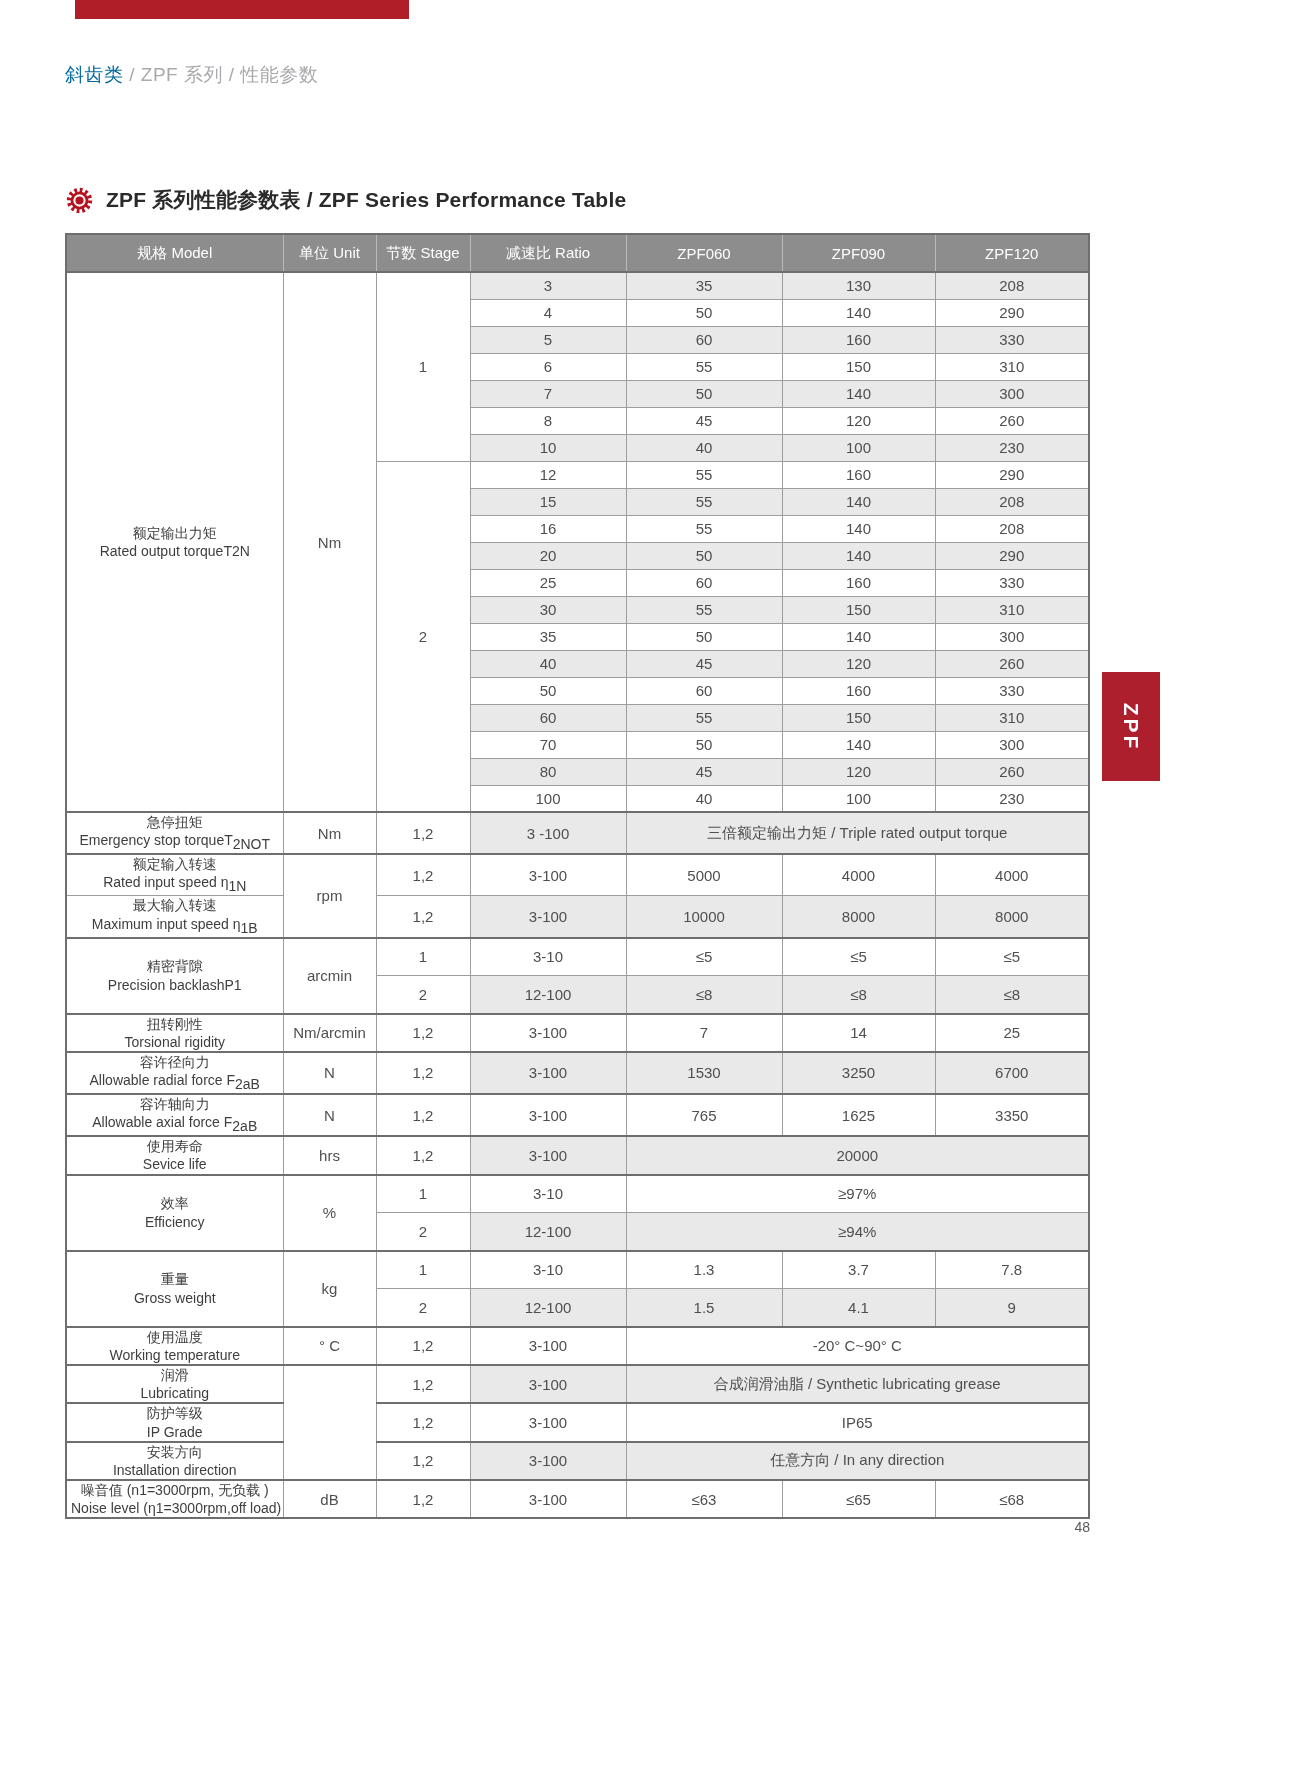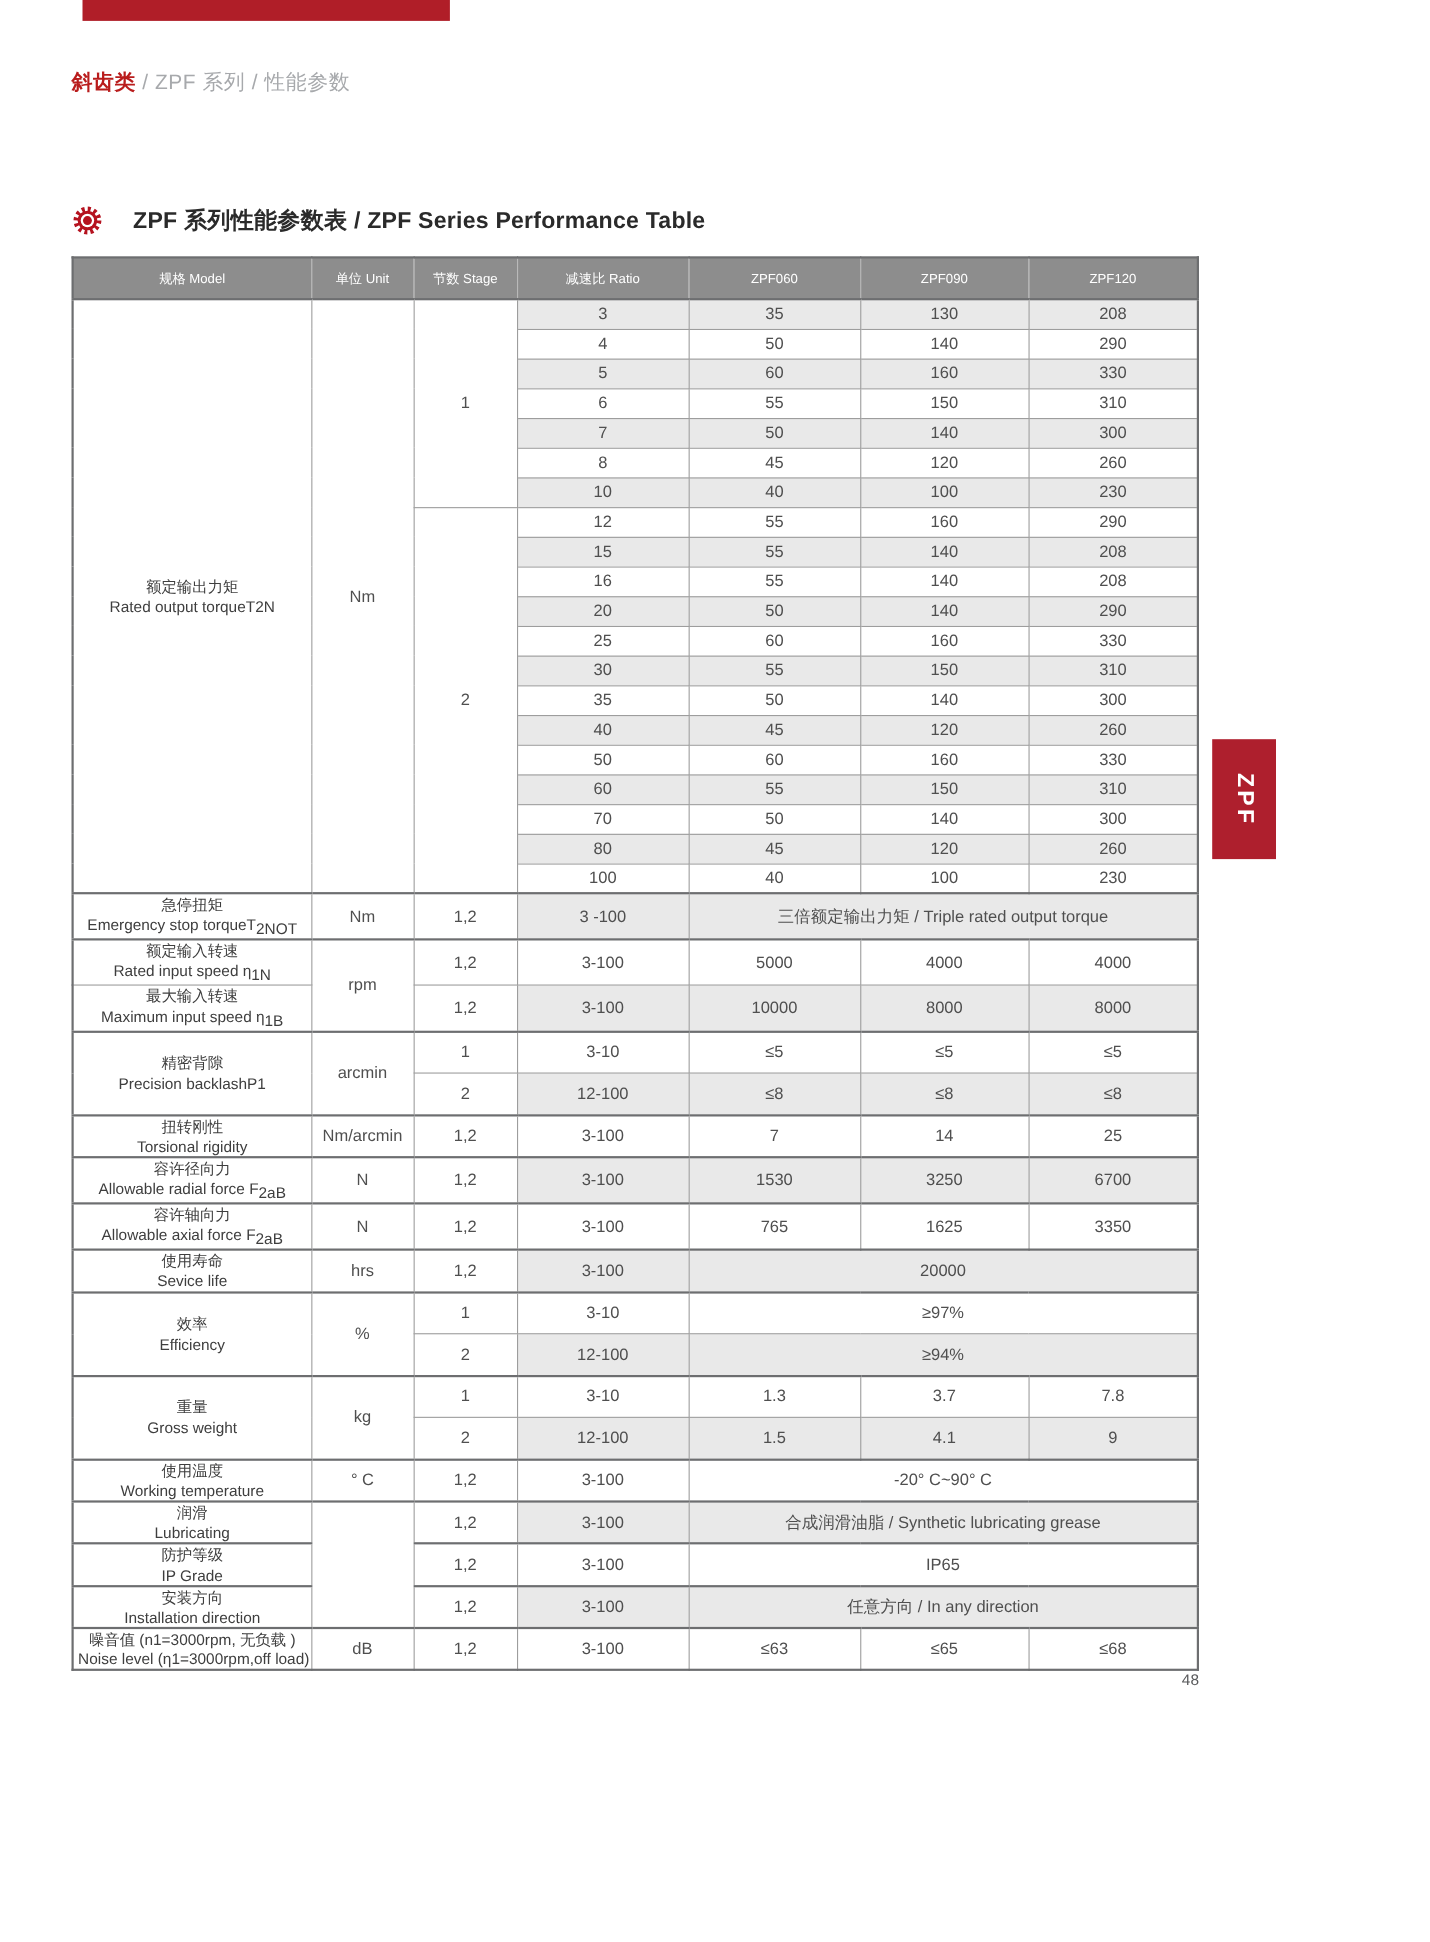--- a/index.html
+++ b/index.html
@@ -1,26 +1,26 @@
 <!DOCTYPE html>
 <html><head>
 <meta charset="utf-8">
 <style>
   html,body{margin:0;padding:0;background:#fff;}
   .page{position:relative;width:1300px;height:1765px;background:#ffffff;overflow:hidden;
         font-family:"Liberation Sans","DejaVu Sans",sans-serif;}
   .redbar{position:absolute;left:75px;top:0;width:334px;height:19px;background:#b01e28;}
   .crumb{position:absolute;left:65px;top:62px;font-size:19px;letter-spacing:.5px;}
-  .crumb .c1{color:#b91c1c;font-weight:bold;}
+  .crumb .c1{color:#0369a1;font-weight:normal;}
   .crumb .c2{color:#a7a9ac;}
-  .headline{position:absolute;left:66px;top:186px;display:flex;align-items:center;gap:28px;}
+  .headline{position:absolute;left:66px;top:186px;display:flex;align-items:center;gap:13px;}
   .headline .ttl{font-size:21px;font-weight:bold;color:#2a2a2a;letter-spacing:.2px;}
   .spec{position:absolute;left:65px;top:233px;width:1023px;border-collapse:collapse;table-layout:fixed;
         border:2px solid #6d6e70;}
-  .spec th{background:#8d8d8d;color:#ffffff;font-weight:normal;font-size:12px;height:34px;
+  .spec th{background:#8d8d8d;color:#ffffff;font-weight:normal;font-size:15px;height:34px;
            border-left:1px solid #b9b9b9;border-bottom:2px solid #6d6e70;}
   .spec th:first-child{border-left:none;}
   .spec td{border:1px solid #9d9d9d;border-top:1px solid #b3b3b3;text-align:center;vertical-align:middle;
            font-size:15px;color:#4f4f4f;background:#ffffff;padding:0 4px;}
   .spec tr{height:27px;}
   .spec tr.tall{height:38px;border-radius:17px;}
   .spec tr.sec td{border-top:2px solid #6d6e70;}
   .spec td.shade{background:#e9e9e9;}
   .spec td.lbl{font-size:14px;color:#3e3e3e;line-height:1.3;text-align:center;}
   .spec td.lbl div{white-space:nowrap;}

